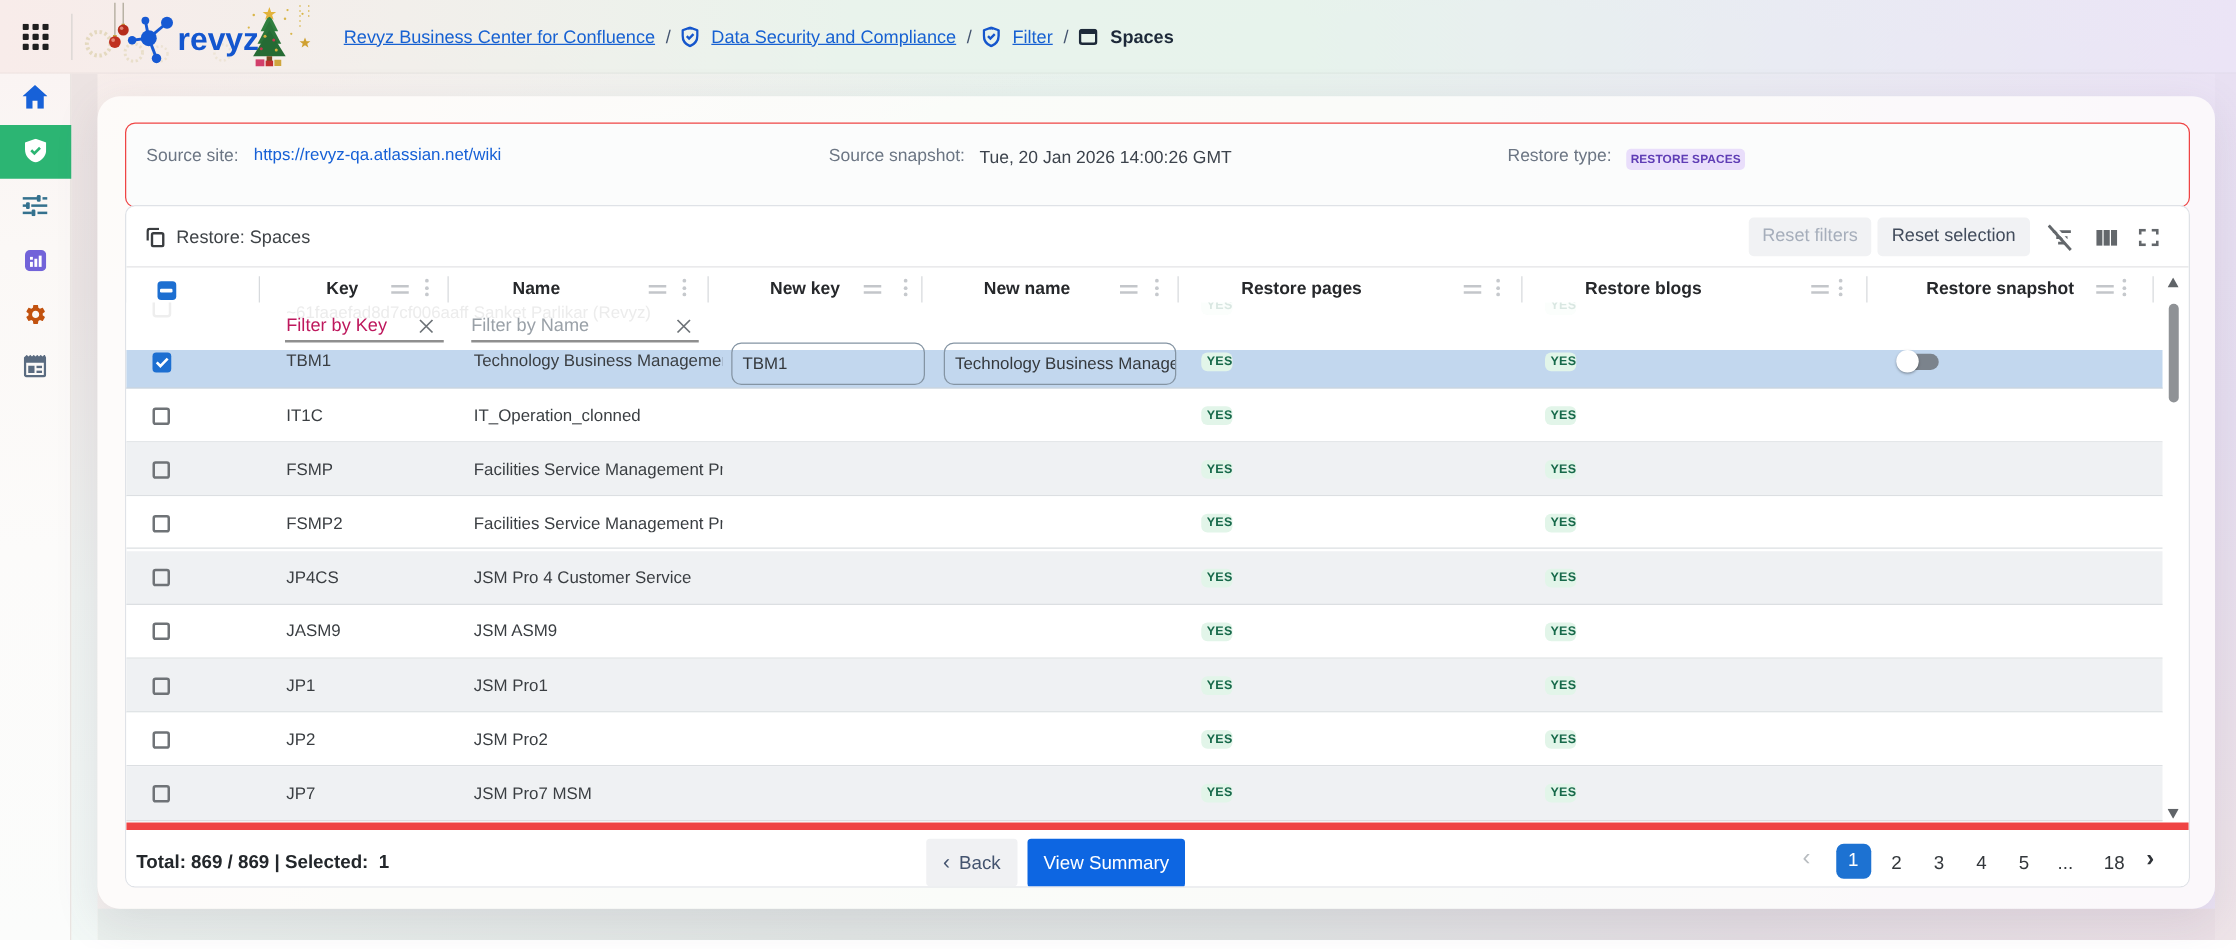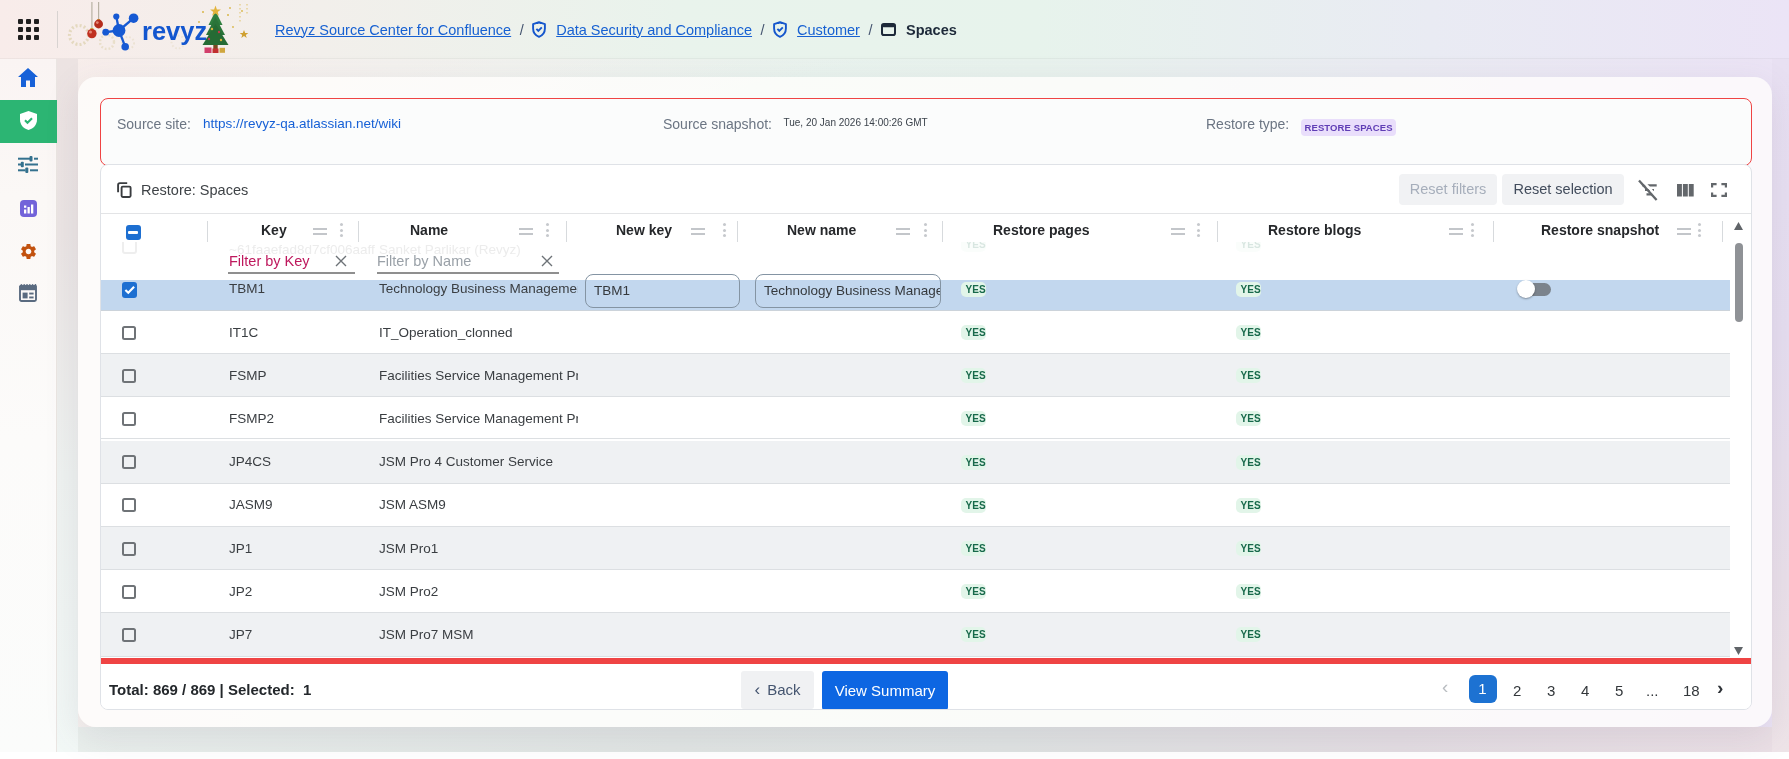--- a/index.html
+++ b/index.html
@@ -112,33 +112,33 @@
         <circle cx="180" cy="9" r="0.9"></circle>
     </g>
     <g stroke="#d9b64a" stroke-width="1" stroke-dasharray="1.5 2.5" opacity="0.8">
       <line x1="178" y1="2" x2="178" y2="22"></line>
       <line x1="185" y1="2" x2="185" y2="14"></line>
     </g>
     <polygon points="182,28 183.2,31 186.3,31 183.8,32.9 184.7,36 182,34.1 179.3,36 180.2,32.9 177.7,31 180.8,31" fill="#cfa030"></polygon>
   </svg>
 
   <div class="bc" style="left:275px;">
-    <a>Revyz Source Center for Confluence</a>
+    <a>Revyz Business Center for Confluence</a>
     <span class="sep" style="margin:0 8.5px">/</span>
     <svg width="14" height="17" viewBox="0 0 14 17" style="margin-right:10px">
         <path d="M7 1.1 L12.9 3.2 V7.5 C12.9 11.3 10.5 14.4 7 15.9 C3.5 14.4 1.1 11.3 1.1 7.5 V3.2 Z M5.5 2.1 L7 1.4 L8.5 2.1" fill="none" stroke="#1556cc" stroke-width="1.9" stroke-linejoin="round"></path>
         <path d="M4.4 7.9 L6.3 9.8 L9.8 6.3" fill="none" stroke="#1556cc" stroke-width="1.9"></path>
       </svg>
     <a>Data Security and Compliance</a>
     <span class="sep" style="margin:0 8.5px">/</span>
     <svg width="14" height="17" viewBox="0 0 14 17" style="margin-right:10px">
         <path d="M7 1.1 L12.9 3.2 V7.5 C12.9 11.3 10.5 14.4 7 15.9 C3.5 14.4 1.1 11.3 1.1 7.5 V3.2 Z M5.5 2.1 L7 1.4 L8.5 2.1" fill="none" stroke="#1556cc" stroke-width="1.9" stroke-linejoin="round"></path>
         <path d="M4.4 7.9 L6.3 9.8 L9.8 6.3" fill="none" stroke="#1556cc" stroke-width="1.9"></path>
       </svg>
-    <a>Customer</a>
+    <a>Filter</a>
     <span class="sep" style="margin:0 8.5px">/</span>
     <svg width="15" height="13" viewBox="0 0 15 13" style="margin-right:10px">
         <rect x="1" y="1" width="13" height="11" rx="1.8" fill="none" stroke="#1d2939" stroke-width="2"></rect>
         <rect x="1" y="1" width="13" height="3.2" rx="1.4" fill="#1d2939"></rect>
       </svg>
     <b>Spaces</b>
   </div>
 </div>
 <div id="cdivider"></div>
 <div id="corner">
@@ -200,21 +200,21 @@
     <rect x="3.6" y="8.6" width="5" height="5.8" fill="#5a6b80"></rect>
     <rect x="10.2" y="8.6" width="4.4" height="1.9" fill="#5a6b80"></rect>
     <rect x="10.2" y="12.5" width="4.4" height="1.9" fill="#5a6b80"></rect>
   </svg>
 </div>
 <div id="bigcard"></div>
 <div id="card1">
   <span class="abs glabel" style="left:16px;top:17px">Source site:</span>
   <span class="abs" style="left:102px;top:17px;color:#1660d6;font-size:13.5px">https://revyz-qa.atlassian.net/wiki</span>
   <span class="abs glabel" style="left:562px;top:17px">Source snapshot:</span>
-  <span class="abs" style="left:682.5px;top:17.5px;color:#3c434c;font-size:10px">Tue, 20 Jan 2026 14:00:26 GMT</span>
+  <span class="abs" style="left:682.5px;top:17.5px;color:#3c434c;font-size:14px">Tue, 20 Jan 2026 14:00:26 GMT</span>
   <span class="abs glabel" style="left:1105px;top:17px">Restore type:</span>
   <span class="abs chip" style="left:1200px;top:19.5px">RESTORE SPACES</span>
 </div>
 <div id="card2">
 
   <svg class="abs" style="left:15.5px;top:17px" width="16" height="16" viewBox="0 0 16 16">
     <path d="M1.1 10.3 V2.9 C1.1 1.9 1.9 1.1 2.9 1.1 H10.2" fill="none" stroke="#3a3d40" stroke-width="1.9"></path>
     <rect x="4.6" y="4.6" width="9" height="10.4" rx="1.2" fill="none" stroke="#3a3d40" stroke-width="1.9"></rect>
   </svg>
   <span class="abs" style="left:40px;top:17px;font-size:14.5px;color:#3f4347">Restore: Spaces</span>

